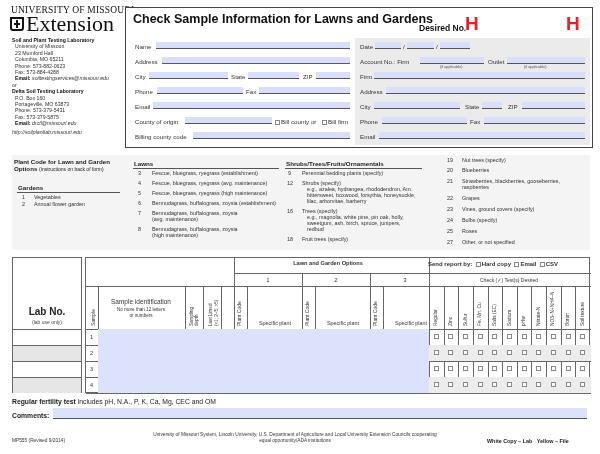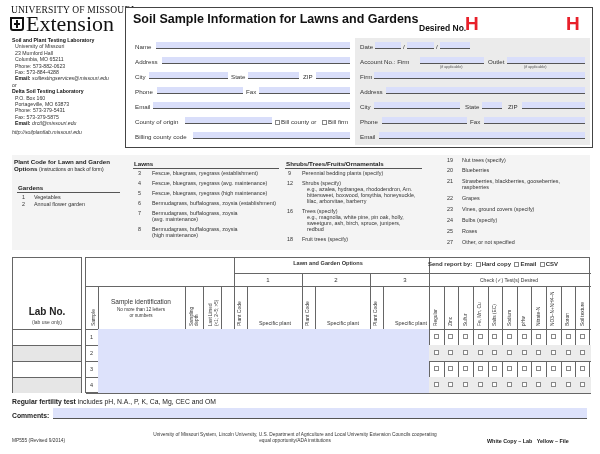--- a/index.html
+++ b/index.html
@@ -89,21 +89,21 @@
   <div class="ind">Portageville, MO 63873</div>
   <div class="ind">Phone: 573-379-5431</div>
   <div class="ind">Fax: 573-379-5875</div>
   <div class="ind"><span class="b">Email:</span> <span class="it">drctl@missouri.edu</span></div>
   <div class="gap"></div>
   <div class="it">http://soilplantlab.missouri.edu</div>
 </div>
 
 <div class="abs formbox"></div>
 <div class="abs rightpanel"></div>
-<div class="abs title">Soil Sample Information for Lawns and Gardens</div>
+<div class="abs title">Check Sample Information for Lawns and Gardens</div>
 <div class="abs serial-label">Desired No.</div>
 <div class="abs serial-h serial1">H</div>
 <div class="abs serial-h serial2">H</div>
 
 <span class="fl" style="left:135px;top:43px">Name</span>
 <div class="fi" style="left:156px;top:42px;width:194px"></div>
 
 <span class="fl" style="left:135px;top:58px">Address</span>
 <div class="fi" style="left:162px;top:57px;width:188px"></div>
 

